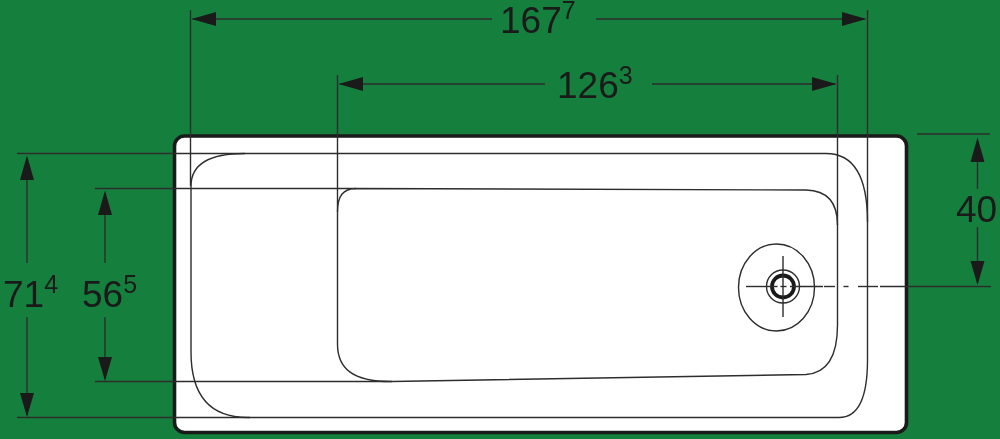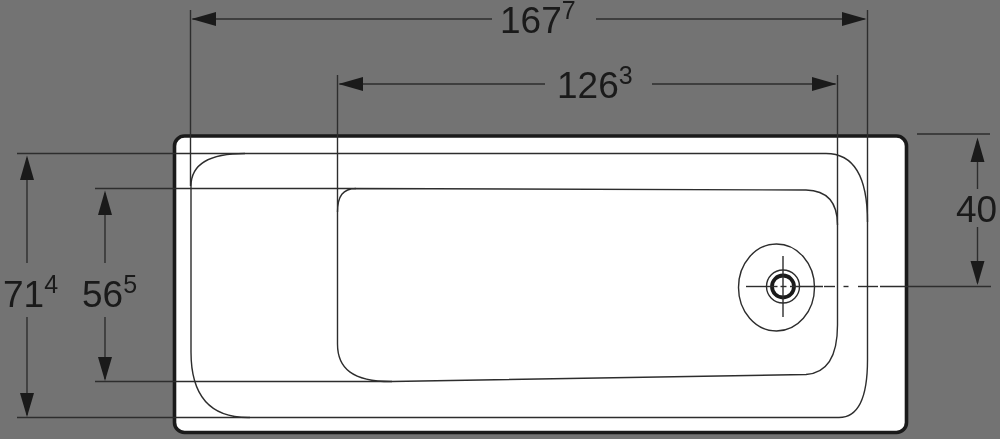--- a/index.html
+++ b/index.html
@@ -4,21 +4,21 @@
 <style>
   html, body {
     margin: 0;
     padding: 0;
     background: #ffffff;
   }
   .canvas {
     position: relative;
     width: 1000px;
     height: 439px;
-    background: #737373;
+    background: #15803d;
     overflow: hidden;
   }
   svg {
     display: block;
   }
   text {
     font-family: "Liberation Sans", "DejaVu Sans", sans-serif;
     fill: #1a1a1a;
   }
   .dim-text {

